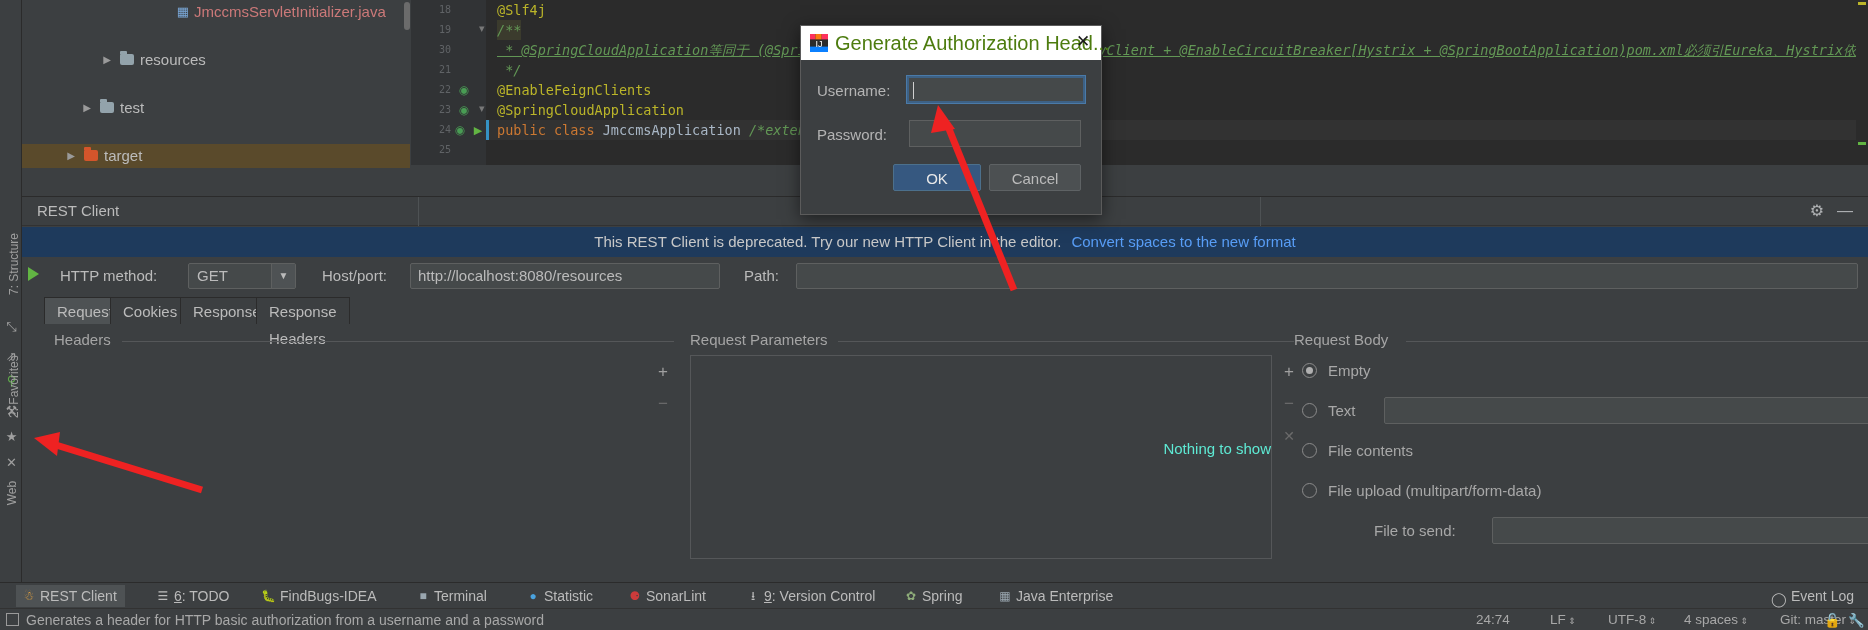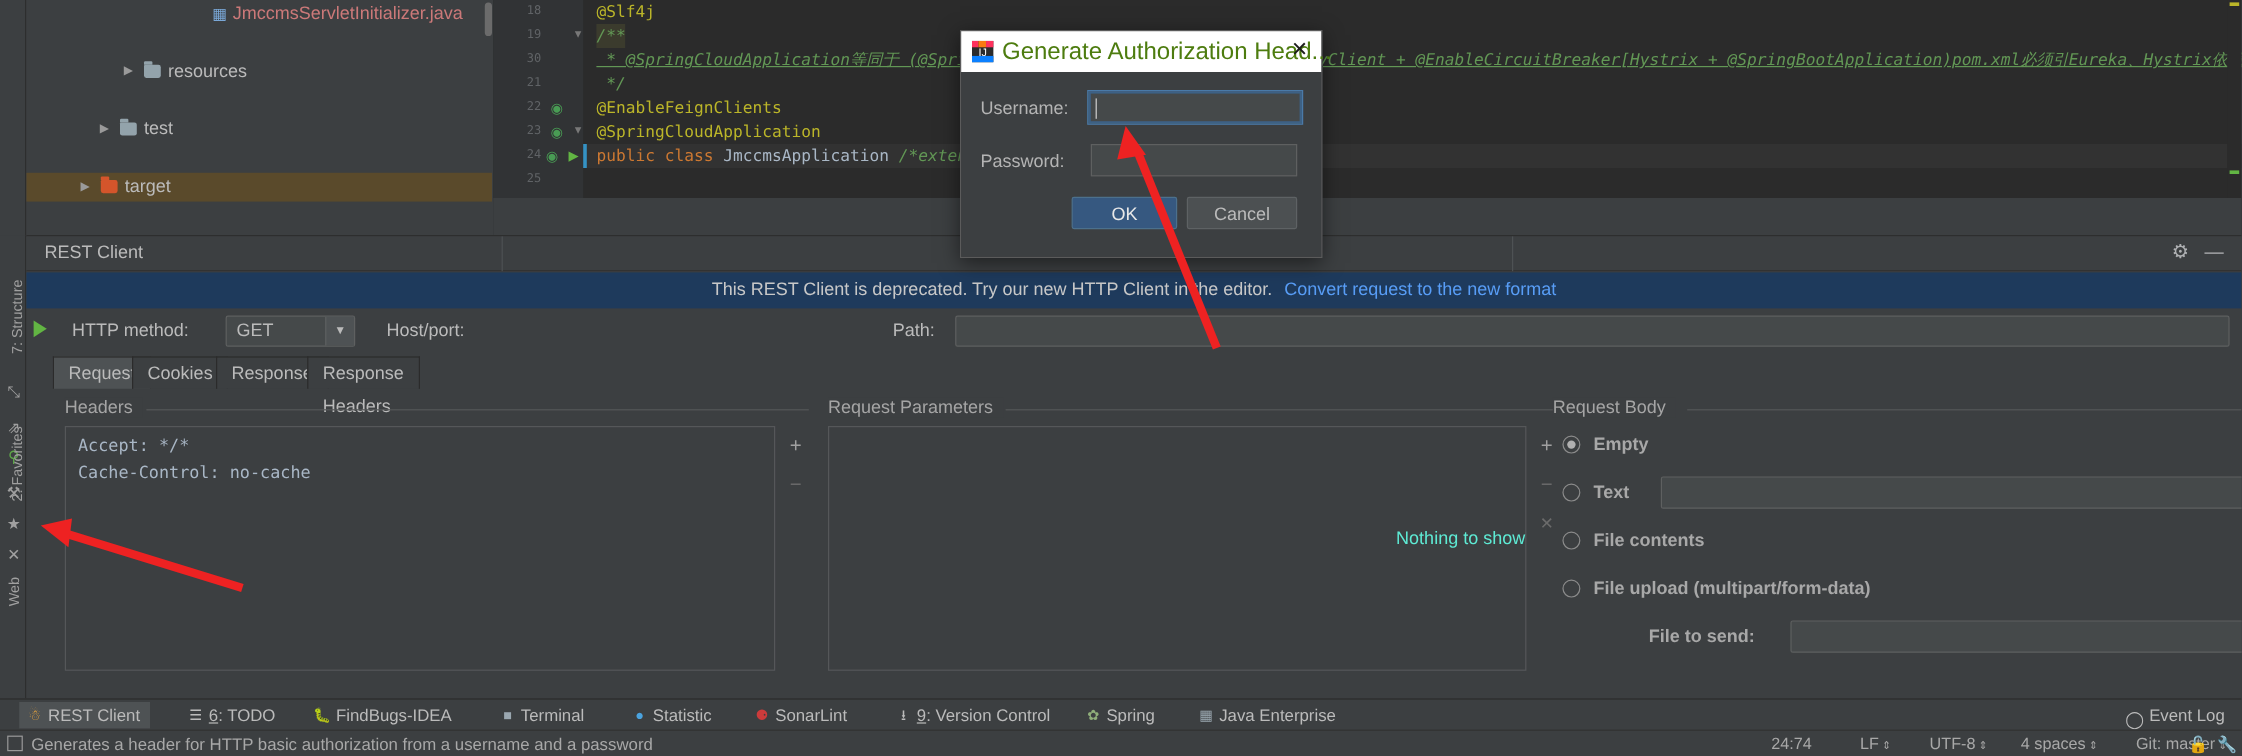--- a/index.html
+++ b/index.html
@@ -81,21 +81,21 @@
   .sec-rule { position: absolute; top: 10px; height: 1px; background: #555759; }
 
   .list-box { position: absolute; background: #3c3f41; border: 1px solid #555759; }
   .hdr-line { position: absolute; left: 10px; font-family: "DejaVu Sans Mono", monospace; font-size: 14px; color: #a9b7c6; white-space: pre; }
   .sidebtn { position: absolute; width: 22px; height: 22px; text-align: center; line-height: 22px; font-size: 17px; color: #a0a0a0; cursor: pointer; }
   .sidebtn.dis { color: #6b6b6b; }
   .empty-msg { position: absolute; width: 100%; text-align: right; font-size: 15px; color: #5eead4; }
 
   .radio { position: absolute; width: 15px; height: 15px; border: 1px solid #8b8b8b; border-radius: 50%; background: transparent; cursor: pointer; }
   .radio.on:after { content: ""; position: absolute; left: 3px; top: 3px; width: 7px; height: 7px; border-radius: 50%; background: #b0b0b0; }
-  .radio-lbl { position: absolute; font-size: 15px; color: #a8a8a8; font-weight: bold; }
+  .radio-lbl { position: absolute; font-size: 15px; color: #a8a8a8; }
 
   
   .left-strip { position: absolute; left: 0; top: 196px; width: 22px; height: 386px; background: #3c3f41; border-right: 1px solid #2b2b2b; }
   .vtext { position: absolute; left: -16px; width: 60px; transform: rotate(-90deg); transform-origin: center; font-size: 12px; color: #a0a0a0; white-space: nowrap; text-align: center; }
   .lsbtn { position: absolute; left: 3px; width: 17px; height: 17px; text-align: center; line-height: 17px; font-size: 13px; color: #a0a0a0; cursor: pointer; }
 
   
   .tw-bar { position: absolute; left: 0; top: 582px; width: 1868px; height: 26px; background: #3c3f41; border-top: 1px solid #2b2b2b; }
   .twb { position: absolute; top: 2px; height: 22px; line-height: 22px; font-size: 14px; color: #bbbbbb; padding: 0 8px 0 24px; cursor: pointer; white-space: nowrap; }
   .twb.active { background: #4e5254; }
@@ -228,51 +228,50 @@
 
     <div class="rc-header">
       <div class="rc-title">REST Client</div>
       <div class="rc-sep" style="left:396px"></div>
       <div class="rc-sep" style="left:1238px"></div>
       <div class="rc-gear">⚙</div>
       <div class="rc-min">—</div>
     </div>
 
     <div class="rc-banner">
-      <span>This REST Client is deprecated. Try our new HTTP Client in the editor.</span><a>Convert request to the new format</a>
+      <span>This REST Client is deprecated. Try our new HTTP Client in the editor.</span><a>Convert spaces to the new format</a>
     </div>
 
     <div class="rc-toolbar">
       <div class="run-tri"></div>
       <div class="tb-label" style="left:38px">HTTP method:</div>
       <div class="combo" style="left:166px;width:108px">
         <span class="val">GET</span>
         <span class="arrow">▼</span>
       </div>
       <div class="tb-label" style="left:300px">Host/port:</div>
+      <div class="tfield" style="left:388px;width:310px">
+        <span class="val">http://localhost:8080/resources</span>
+      </div>
       <div class="tb-label" style="left:722px">Path:</div>
       <div class="tfield" style="left:774px;width:1062px">
         <span class="val"></span>
       </div>
     </div>
 
     <div class="rc-tabs">
       <div class="rc-tab active" style="left:0">Request</div>
       <div class="rc-tab" style="left:66px">Cookies</div>
       <div class="rc-tab" style="left:136px">Response</div>
       <div class="rc-tab" style="left:212px">Response Headers</div>
     </div>
 
     <div class="section" style="left:32px;top:134px;width:620px;height:236px">
       <div class="sec-title">Headers</div>
       <div class="sec-rule" style="left:68px;width:552px"></div>
-      <div class="list-box" style="left:0;top:24px;width:592px;height:204px">
-        <div class="hdr-line" style="top:8px">Accept: */*</div>
-        <div class="hdr-line" style="top:30px">Cache-Control: no-cache</div>
-      </div>
       <div class="sidebtn" style="left:598px;top:30px">+</div>
       <div class="sidebtn dis" style="left:598px;top:62px">−</div>
     </div>
 
     <div class="section" style="left:668px;top:134px;width:612px;height:236px">
       <div class="sec-title">Request Parameters</div>
       <div class="sec-rule" style="left:148px;width:464px"></div>
       <div class="list-box" style="left:0;top:24px;width:582px;height:204px">
         <div class="empty-msg" style="top:84px">Nothing to show</div>
       </div>

